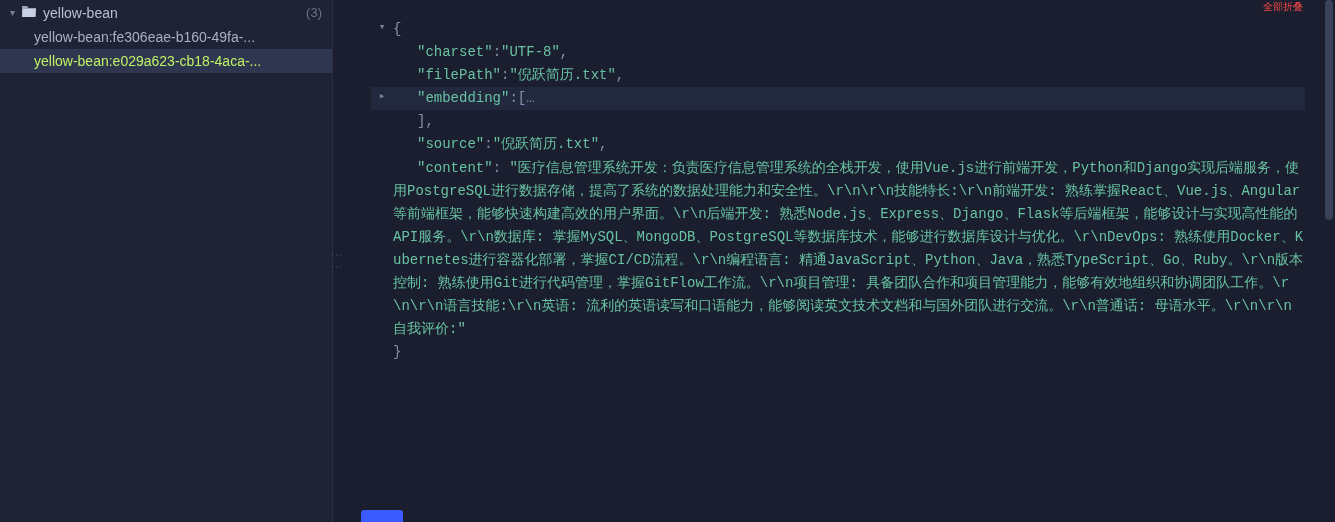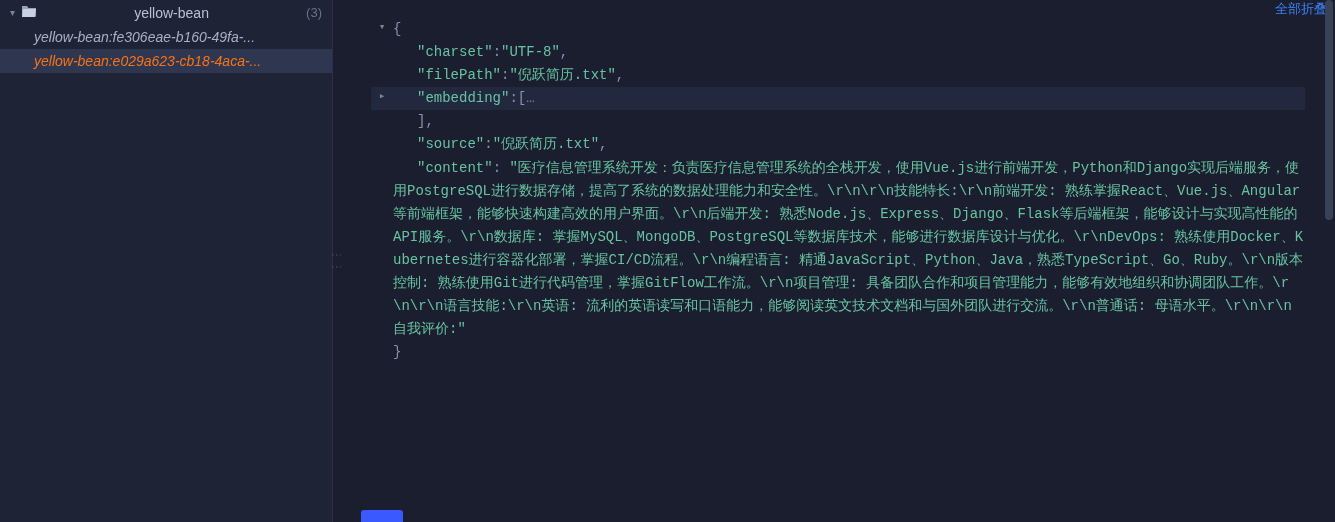--- a/index.html
+++ b/index.html
@@ -50,38 +50,36 @@
       color: #7a8299;
       font-size: 10px;
     }
     .tree-header .folder-icon {
       font-size: 14px;
       color: #a8b0c4;
     }
     .tree-header .name {
       flex: 1;
       color: #b8c0d4;
-      text-align: center;
     }
     .tree-header .count {
       color: #6a7289;
       font-size: 13px;
     }
     .tree-item {
       padding: 4px 10px 4px 34px;
       cursor: pointer;
       color: #a8b0c4;
       white-space: nowrap;
       overflow: hidden;
       text-overflow: ellipsis;
-      font-style: italic;
     }
     .tree-item.selected {
       background: #2e3650;
-      color: #f97316;
+      color: #bef264;
     }
     .json-view {
       padding: 10px 30px;
       font-family: Consolas, "Courier New", monospace;
       font-size: 14px;
       line-height: 1.65;
     }
     .json-line {
       display: flex;
       align-items: flex-start;
@@ -104,23 +102,23 @@
     .punct { color: #8a92a9; }
     .brace { color: #8a92a9; }
     .ellipsis { color: #7a8299; letter-spacing: 2px; }
     .content-text {
       color: #68c2a2;
       word-break: break-all;
     }
     .top-right {
       position: absolute;
       top: 0;
-      right: 8px;
-      color: #3b82f6;
-      font-size: 13px;
+      right: 32px;
+      color: #ef4444;
+      font-size: 10px;
     }
     .bottom-btn {
       position: absolute;
       bottom: 0;
       left: 20px;
       width: 42px;
       height: 12px;
       background: #3a5aff;
       border-radius: 3px 3px 0 0;
     }

